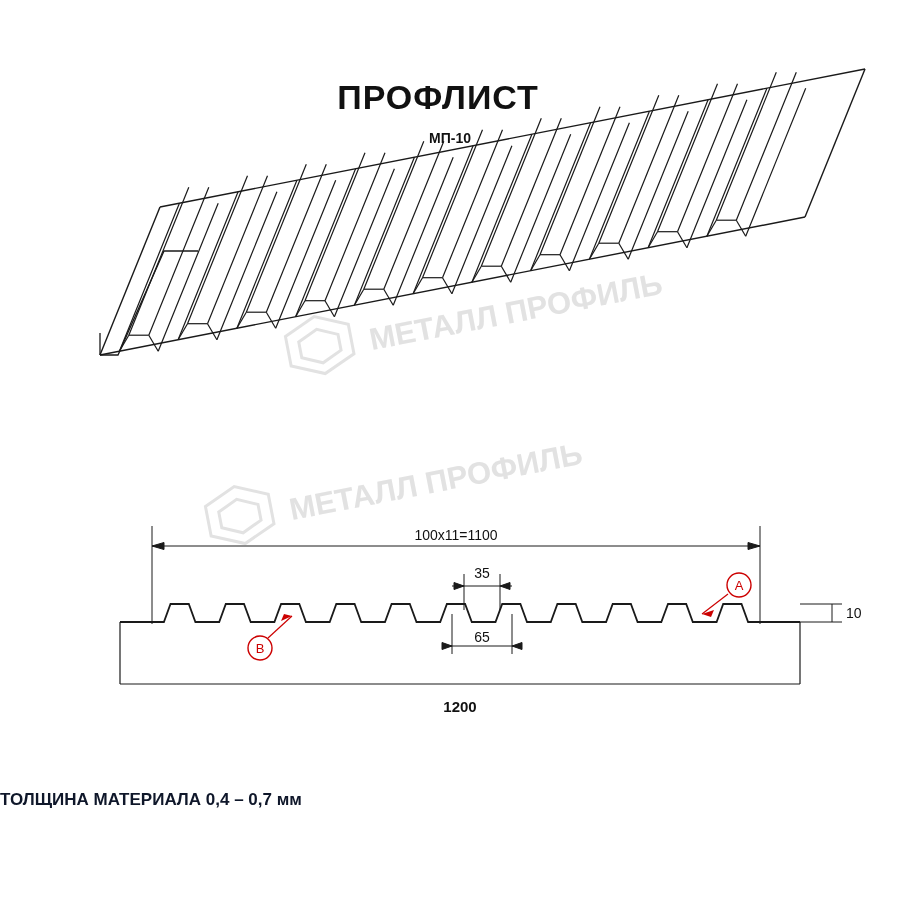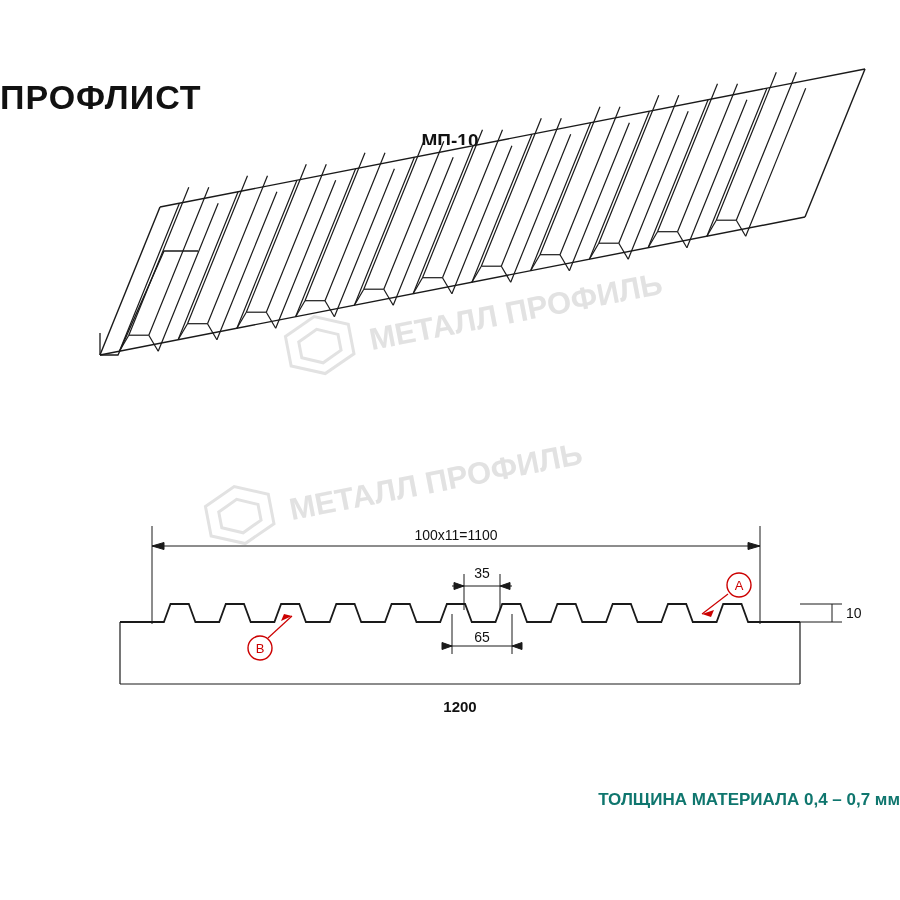--- a/index.html
+++ b/index.html
@@ -18,45 +18,45 @@
   .page {
     position: relative;
     width: 900px;
     height: 900px;
   }
   .title {
     position: absolute;
     top: 78px;
     left: 0;
     width: 876px;
-    text-align: left;
+    text-align: center;
     font-size: 34px;
     font-weight: bold;
     letter-spacing: 1px;
     color: #111111;
   }
   .subtitle {
     position: absolute;
     top: 130px;
     left: 0;
     width: 900px;
     text-align: center;
-    font-size: 19px;
+    font-size: 14px;
     font-weight: bold;
     color: #111111;
   }
   .footer-note {
     position: absolute;
     top: 790px;
     left: 0;
     width: 900px;
-    text-align: right;
+    text-align: left;
     font-size: 17px;
     font-weight: bold;
-    color: #0f766e;
+    color: #0f172a;
   }
   .iso-wrap {
     position: absolute;
     top: 175px;
     left: 60px;
     width: 790px;
     height: 220px;
   }
   .section-wrap {
     position: absolute;

